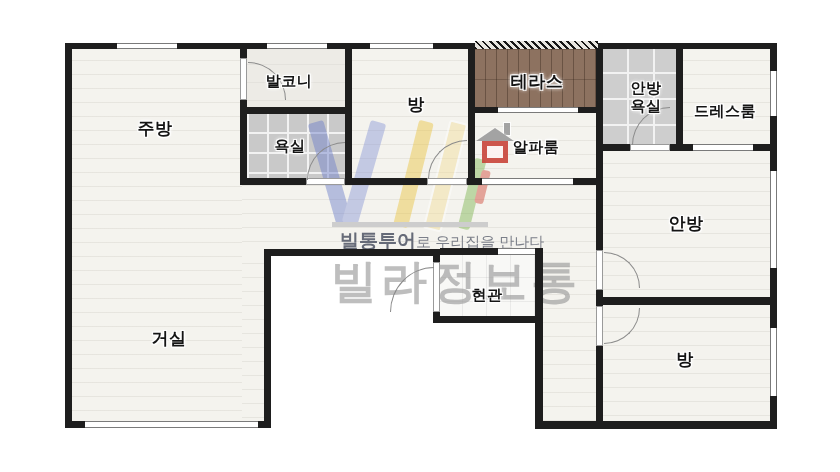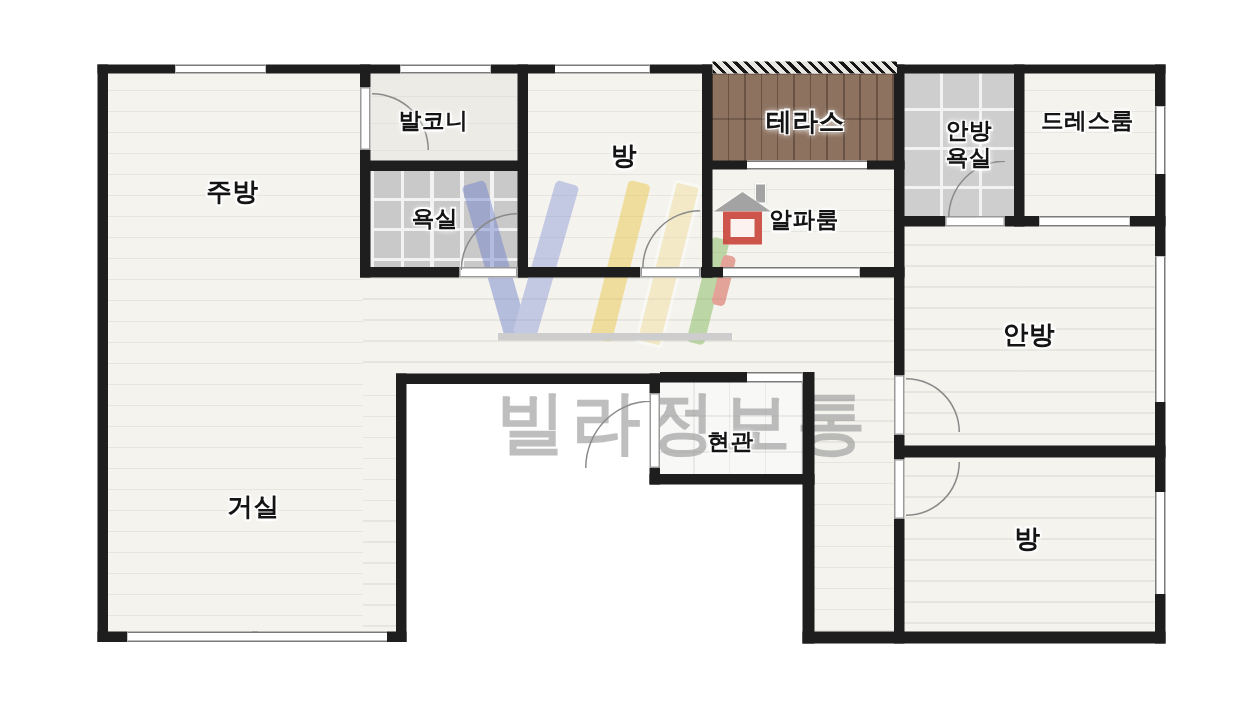--- a/index.html
+++ b/index.html
@@ -80,20 +80,21 @@
 
   <div class="wm" style="left:318px;top:118px;width:175px;height:112px;opacity:.45">
     <div class="stroke" style="left:4px;top:2px;width:16px;height:106px;background:#6b7cc9;transform:rotate(-16deg)"></div>
     <div class="stroke" style="left:38px;top:2px;width:16px;height:106px;background:#8a97d6;transform:rotate(16deg)"></div>
     <div class="stroke" style="left:88px;top:2px;width:15px;height:108px;background:#eac33f;transform:rotate(14deg)"></div>
     <div class="stroke" style="left:118px;top:2px;width:15px;height:108px;background:#f3dd9a;border:2px solid #fff;transform:rotate(14deg)"></div>
     <div class="stroke" style="left:148px;top:40px;width:12px;height:72px;background:#7cb44e;transform:rotate(14deg)"></div>
     <div class="stroke" style="left:160px;top:52px;width:9px;height:34px;background:#cf4433;transform:rotate(14deg)"></div>
   </div>
   <div class="wm-underline"></div>
+  <div class="tagline"><span class="b">빌통투어</span><span class="r">로 우리집을 만나다</span></div>
   <div class="brand">빌라정보통</div>
   <div class="house">
     <div class="chimney"></div>
     <div class="roof"></div>
     <div class="body"></div>
   </div>
 
   <div class="wall" style="left:65px;top:43px;width:52px;height:6px"></div>
   <div class="wall" style="left:177px;top:43px;width:90px;height:6px"></div>
   <div class="wall" style="left:327px;top:43px;width:43px;height:6px"></div>
@@ -186,19 +187,19 @@
   <div class="lbl" style="left:155px;top:128px">주방</div>
   <div class="lbl sm" style="left:289px;top:81px">발코니</div>
   <div class="lbl sm" style="left:290px;top:146px">욕실</div>
   <div class="lbl" style="left:416px;top:104px">방</div>
   <div class="lbl" style="left:537px;top:81px">테라스</div>
   <div class="lbl sm" style="left:536px;top:147px">알파룸</div>
   <div class="lbl sm two" style="left:646px;top:97px">
     <span>안방</span><br>
     <span>욕실</span>
   </div>
-  <div class="lbl sm" style="left:725px;top:81px">드레스룸</div>
+  <div class="lbl sm" style="left:725px;top:111px">드레스룸</div>
   <div class="lbl" style="left:686px;top:223px">안방</div>
   <div class="lbl" style="left:169px;top:338px">거실</div>
   <div class="lbl sm" style="left:487px;top:295px">현관</div>
   <div class="lbl" style="left:685px;top:359px">방</div>
 
 </div>
 
 </body></html>

